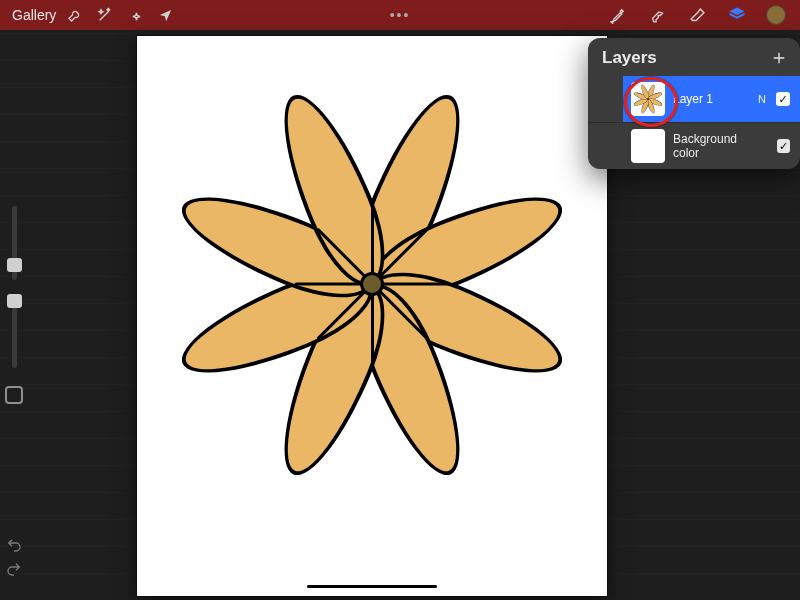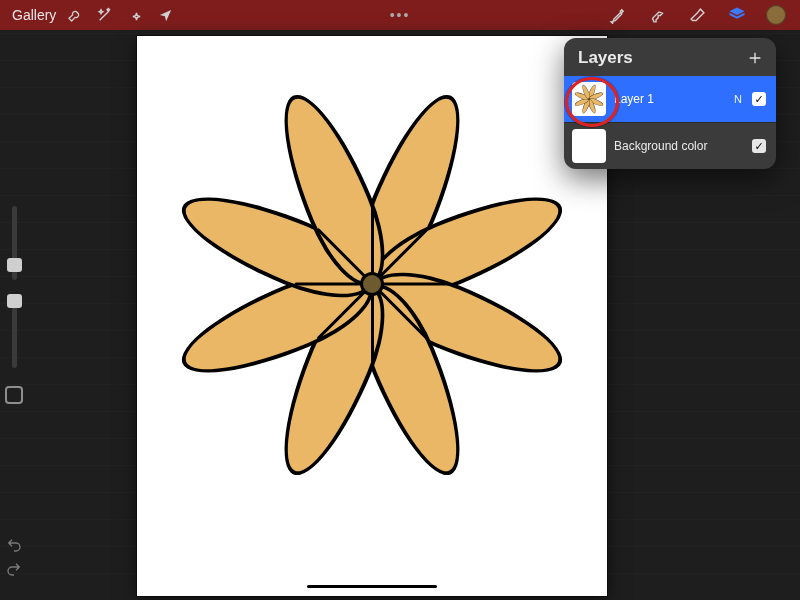--- a/index.html
+++ b/index.html
@@ -181,21 +181,21 @@
     width: 18px;
     height: 18px;
     display: flex;
     align-items: center;
     justify-content: center;
   }
   
   .layers-panel {
     position: absolute;
     top: 8px;
-    right: 24px;
+    right: 0;
     width: 212px;
     background: #3b3b3b;
     border-radius: 12px;
     box-shadow: 0 10px 30px rgba(0,0,0,0.55);
     overflow: hidden;
     color: #eaeaea;
   }
   .layers-header {
     display: flex;
     align-items: center;
@@ -221,20 +221,21 @@
     background: #3b3b3b;
     transform: rotate(45deg);
     border-top-left-radius: 3px;
   }
   .layer-row {
     display: flex;
     align-items: center;
     padding: 6px 10px 6px 8px;
     gap: 8px;
     font-size: 12px;
+    margin-left: 35px;
   }
   .layer-row.selected {
     background: #2f6fff;
     color: #fff;
   }
   .layer-thumb {
     width: 34px;
     height: 34px;
     border-radius: 4px;
     background: #fff;

